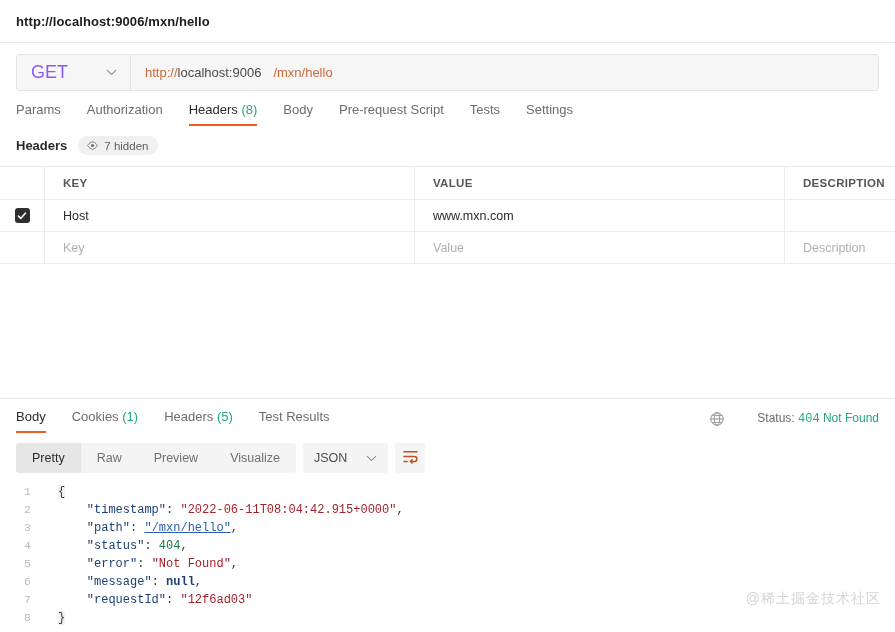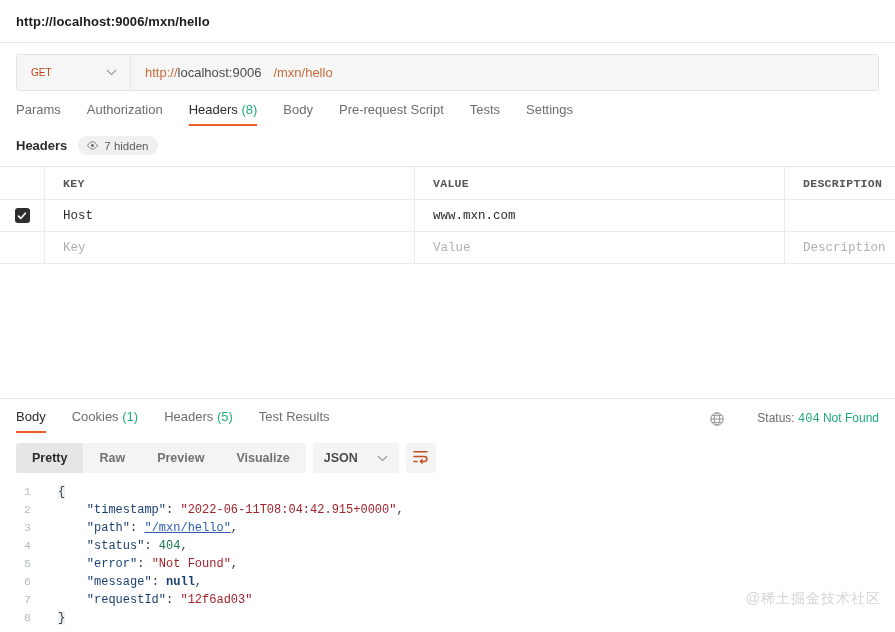--- a/index.html
+++ b/index.html
@@ -28,21 +28,21 @@
   .urlbar-wrap { padding: 11px 16px 0 16px; }
   .urlbar {
     display: flex; height: 37px;
     border: 1px solid #e3e3e3; border-radius: 3px;
     background: #f6f6f6; overflow: hidden;
   }
   .method {
     width: 114px; display: flex; align-items: center; justify-content: space-between;
     padding: 0 13px 0 14px;
     border-right: 1px solid #e3e3e3;
-    font-size: 10px; color: #c2410c; background: #f6f6f6;
+    font-size: 18px; color: #8b5cf6; background: #f6f6f6;
     cursor: pointer;
   }
   .method .caret { color:#8a8a8a; font-size:10px; line-height:1; }
   .urlfield {
     flex: 1; display: flex; align-items: center; padding: 0 0 0 14px;
     font-size: 13px; color: #4a4a4a; background:#f6f6f6;
     white-space: nowrap; overflow: hidden;
   }
   .urlfield .seg-proto { color:#c96a3c; }
   .urlfield .seg-host  { color:#4a4a4a; }
@@ -90,21 +90,21 @@
   .c-check {
     width: 45px; flex: 0 0 45px;
     display:flex; align-items:center; justify-content:center;
     border-right: 1px solid #ececec;
   }
   .c-key   { width: 370px; flex: 0 0 370px; border-right:1px solid #ececec; }
   .c-val   { width: 370px; flex: 0 0 370px; border-right:1px solid #ececec; }
   .c-desc  { flex: 1 1 auto; }
   .cell {
     display:flex; align-items:center; height:100%;
-    padding: 0 0 0 18px; font-size: 12.5px; overflow:hidden; white-space:nowrap;font-family:Liberation Mono, monospace;
+    padding: 0 0 0 18px; font-size: 12.5px; overflow:hidden; white-space:nowrap;
   }
   .trow.head .cell { font-size: 11.5px; font-weight: bold; color:#555; letter-spacing:.3px; }
   .cell.val-host { color:#2a2a2a; }
   .cell.ph { color:#b0b0b0; }
   .chk {
     width:15px; height:15px; border-radius:3px; background:#2e2e2e;
     display:flex; align-items:center; justify-content:center; cursor:pointer;
   }
   .chk svg { display:block; }
 
@@ -122,21 +122,20 @@
   .resp-tabs-right { display:flex; align-items:center; gap:8px; padding-bottom:5px; }
   .status-txt { font-size:12px; color:#6b6b6b;margin-left:24px; }
   .status-txt .code { color:#1fa97c; }
   .status-txt .phrase { color:#1fa97c; }
   .globe { width:16px; height:16px; display:block; }
 
   
   .body-tools {
     display:flex; align-items:center; gap:7px;
     padding: 10px 16px 0 16px;
-    font-weight: bold;
   }
   .seg {
     display:flex; background:#f4f4f4; border-radius:3px; overflow:hidden; height:30px;
   }
   .seg .sb {
     display:flex; align-items:center; padding:0 16px;
     font-size:12.5px; color:#717171; cursor:pointer;
   }
   .seg .sb.active { background:#e6e6e6; color:#2b2b2b; }
   .fmt {

